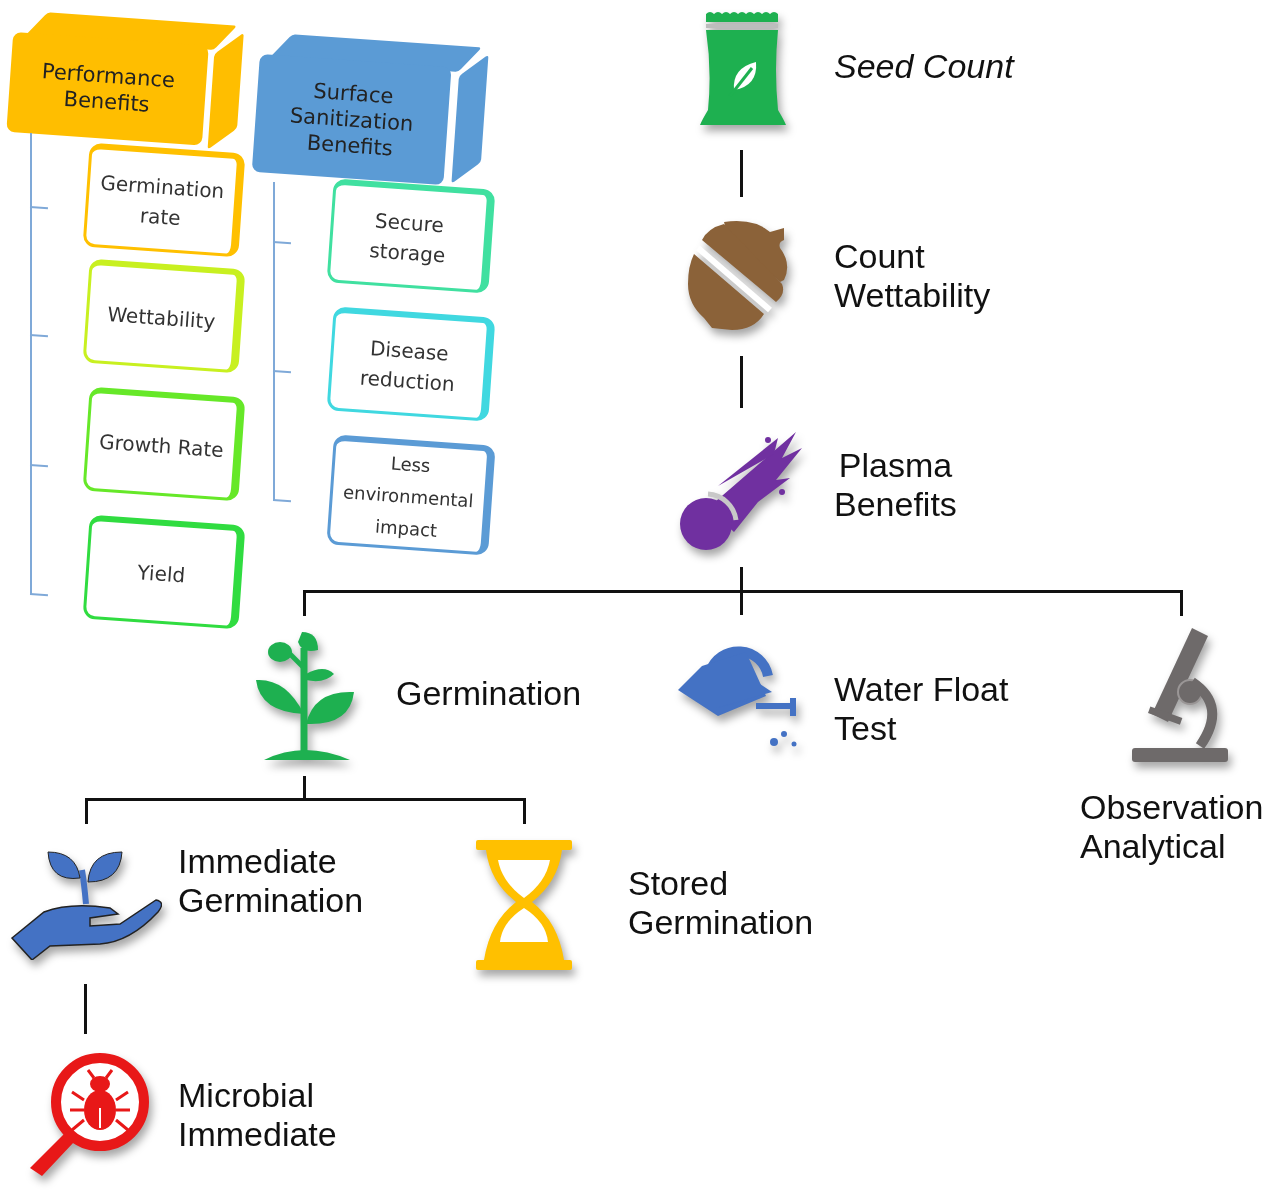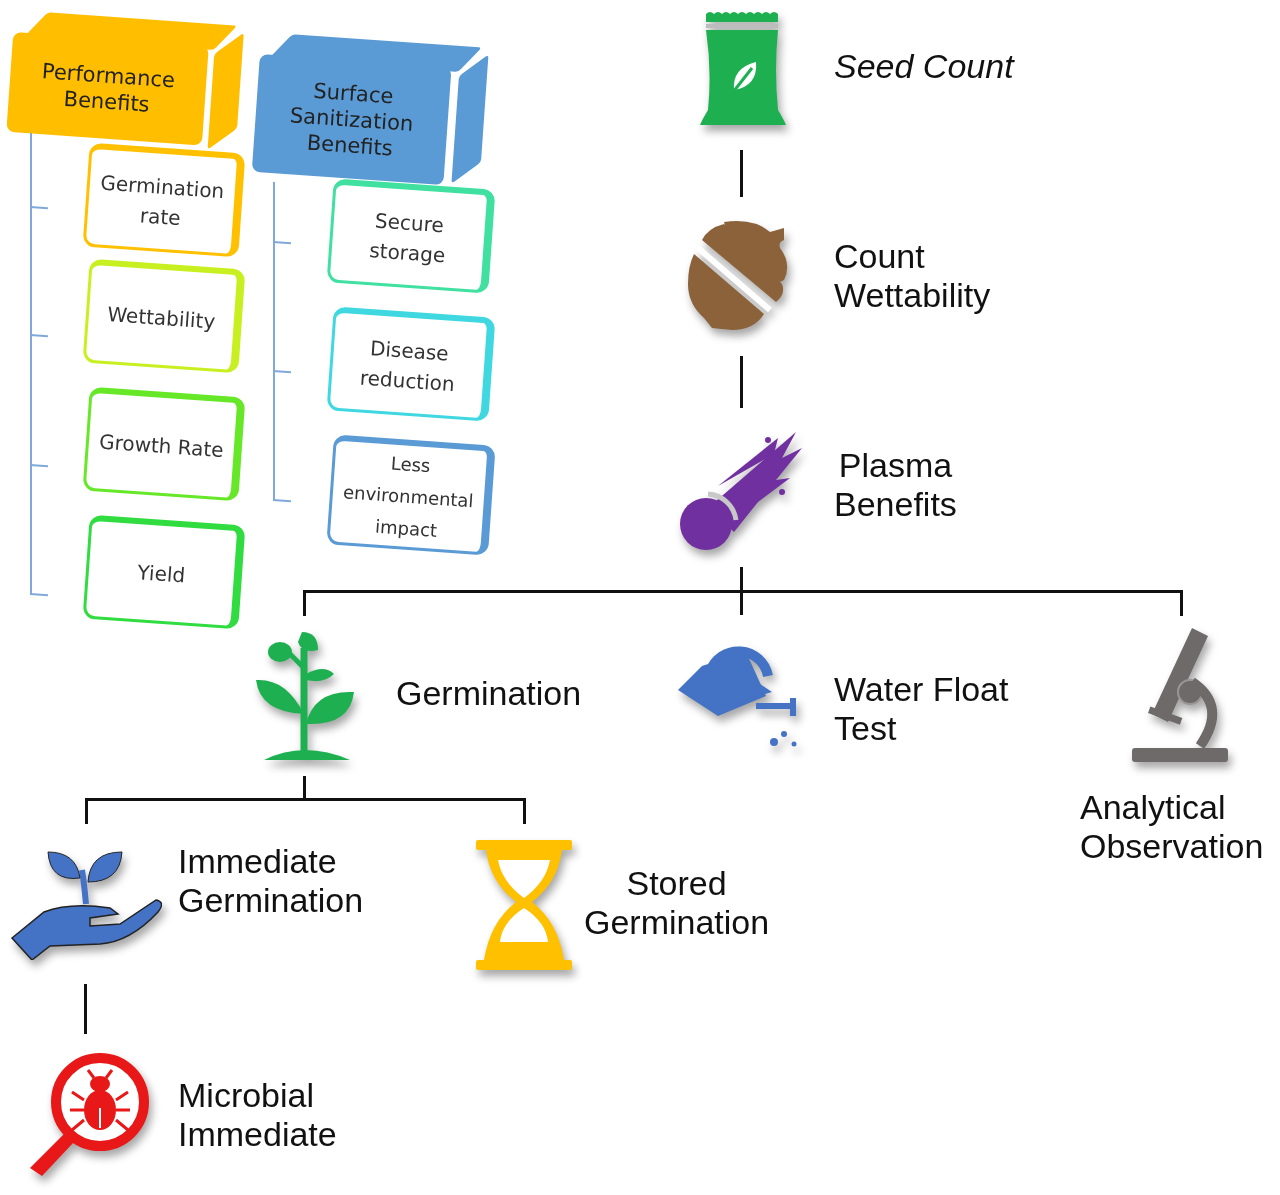--- a/index.html
+++ b/index.html
@@ -174,43 +174,43 @@
   </div>
 
   <svg class="icon" style="left:1128px; top:626px;" width="104" height="142" viewBox="0 0 104 142">
     <path d="M64 2 L80 10 L40 96 L24 88 Z" fill="#6E6A6A"></path>
     <rect x="20" y="86" width="34" height="7" fill="#6E6A6A" transform="rotate(20 37 90)"></rect>
     <circle cx="62" cy="66" r="12" fill="#6E6A6A" stroke="#9a9696" stroke-width="2"></circle>
     <path d="M64 56 Q100 80 72 120" stroke="#6E6A6A" stroke-width="10" fill="none"></path>
     <rect x="4" y="122" width="96" height="14" rx="3" fill="#6E6A6A"></rect>
   </svg>
   <div class="label" style="left:1080px; top:788px;">
+    <div>Observation</div>
     <div>Analytical</div>
-    <div>Observation</div>
   </div>
 
   <svg class="icon" style="left:10px; top:842px;" width="152" height="118" viewBox="0 0 152 118">
     <path d="M76 62 Q74 40 72 28" stroke="#4472C4" stroke-width="6" fill="none"></path>
     <path d="M70 36 Q40 40 38 10 Q66 10 70 36 Z" fill="#4472C4" stroke="#222" stroke-width="1"></path>
     <path d="M78 40 Q80 10 112 10 Q110 40 78 40 Z" fill="#4472C4" stroke="#222" stroke-width="1"></path>
     <path d="M2 96 L34 70 Q60 60 100 66 L108 72 L80 76 L80 84 L110 82 L146 58 Q156 60 148 70 Q120 100 90 102 L40 104 L22 118 Z" fill="#4472C4" stroke="#222" stroke-width="1.5"></path>
   </svg>
   <div class="label" style="left:178px; top:832px;margin-top:10px;">
     <div>Immediate</div>
     <div>Germination</div>
   </div>
 
   <svg class="icon" style="left:474px; top:838px;" width="100" height="134" viewBox="0 0 100 134">
     <rect x="2" y="2" width="96" height="10" rx="2" fill="#FFC000"></rect>
     <rect x="2" y="122" width="96" height="10" rx="2" fill="#FFC000"></rect>
     <path d="M12 12 L88 12 Q84 44 58 64 Q84 84 90 122 L10 122 Q16 84 42 64 Q16 44 12 12 Z" fill="#FFC000"></path>
     <path d="M24 22 L76 22 Q72 44 50 60 Q28 44 24 22 Z" fill="#ffffff"></path>
     <path d="M50 70 Q72 84 74 104 L26 104 Q28 84 50 70 Z" fill="#ffffff"></path>
   </svg>
-  <div class="label" style="left:584px; top:864px;text-align:center;">
+  <div class="label" style="left:628px; top:864px;">
     <div>Stored</div>
     <div>Germination</div>
   </div>
 
   <svg class="icon" style="left:22px; top:1048px;" width="134" height="130" viewBox="0 0 134 130">
     <circle cx="78" cy="54" r="44" fill="#ffffff" stroke="#E81818" stroke-width="10"></circle>
     <path d="M44 84 L8 120 L20 128 L52 94 Z" fill="#E81818"></path>
     <ellipse cx="78" cy="36" rx="10" ry="8" fill="#E81818"></ellipse>
     <ellipse cx="78" cy="62" rx="16" ry="20" fill="#E81818"></ellipse>
     <path d="M62 52 L50 44 M62 62 L48 62 M62 72 L50 82 M94 52 L106 44 M94 62 L108 62 M94 72 L106 82 M72 30 L66 22 M84 30 L90 22" stroke="#E81818" stroke-width="3"></path>

